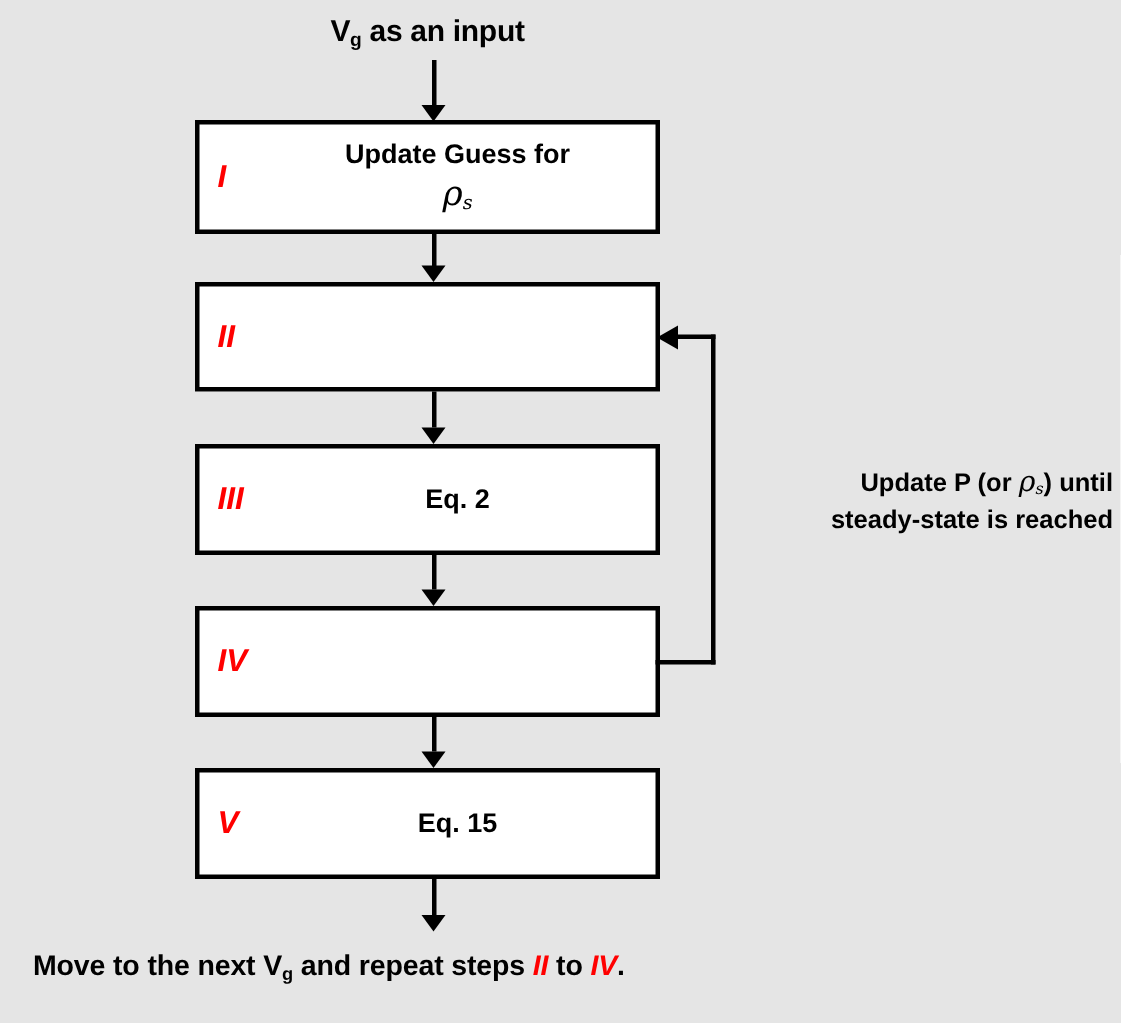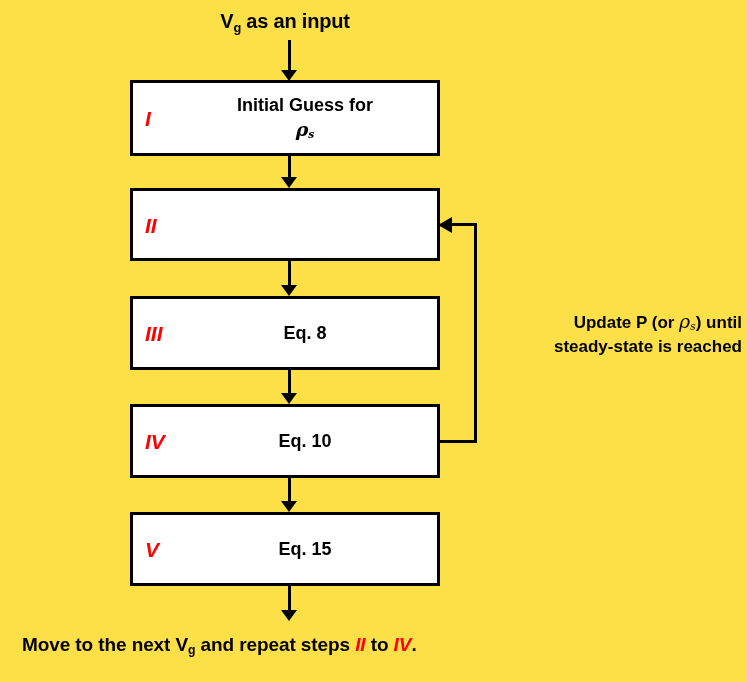--- a/index.html
+++ b/index.html
@@ -8,21 +8,21 @@
     background: #ffffff;
   }
   body {
     font-family: "Liberation Sans", sans-serif;
     color: #000000;
   }
   #canvas {
     position: relative;
     width: 747px;
     height: 682px;
-    background: #fde047;
+    background: #e5e5e5;
     overflow: hidden;
   }
 
   
   .header-text {
     position: absolute;
     left: 130px;
     top: 10px;
     width: 310px;
     text-align: center;
@@ -64,22 +64,22 @@
     top: 50%;
     transform: translateY(-50%);
     text-align: center;
     font-size: 18px;
     font-weight: bold;
     line-height: 1.34;
   }
   .box-label .rho {
     font-family: "DejaVu Serif", serif;
     font-style: italic;
-    font-weight: bold;
-    font-size: 19px;
+    font-weight: normal;
+    font-size: 23px;
   }
   .box-label .rho sub {
     font-size: 0.56em;
     font-style: italic;
     vertical-align: -0.22em;
   }
 
   #box1 { top: 80px;  height: 76px; }
   #box2 { top: 188px; height: 73px; }
   #box3 { top: 296px; height: 74px; text-decoration: underline; }
@@ -194,46 +194,45 @@
   <div class="header-text">
     <span>V</span><sub>g</sub><span> as an input</span>
   </div>
 
   <div class="conn" id="conn-in"></div>
   <div class="arrowhead" id="arrow-in"></div>
 
   <div class="box" id="box1">
     <span class="box-num">I</span>
     <span class="box-label">
-      <span>Initial Guess for</span><br>
+      <span>Update Guess for</span><br>
       <span class="rho"><span>ρ</span><sub>s</sub></span>
     </span>
   </div>
 
   <div class="conn" id="conn-1-2"></div>
   <div class="arrowhead" id="arrow-1-2"></div>
 
   <div class="box" id="box2">
     <span class="box-num">II</span>
   </div>
 
   <div class="conn" id="conn-2-3"></div>
   <div class="arrowhead" id="arrow-2-3"></div>
 
   <div class="box" id="box3">
     <span class="box-num">III</span>
-    <span class="box-label">Eq. 8</span>
+    <span class="box-label">Eq. 2</span>
   </div>
 
   <div class="conn" id="conn-3-4"></div>
   <div class="arrowhead" id="arrow-3-4"></div>
 
   <div class="box" id="box4">
     <span class="box-num">IV</span>
-    <span class="box-label">Eq. 10</span>
   </div>
 
   <div class="conn" id="conn-4-5"></div>
   <div class="arrowhead" id="arrow-4-5"></div>
 
   <div class="box" id="box5">
     <span class="box-num">V</span>
     <span class="box-label">Eq. 15</span>
   </div>
 

